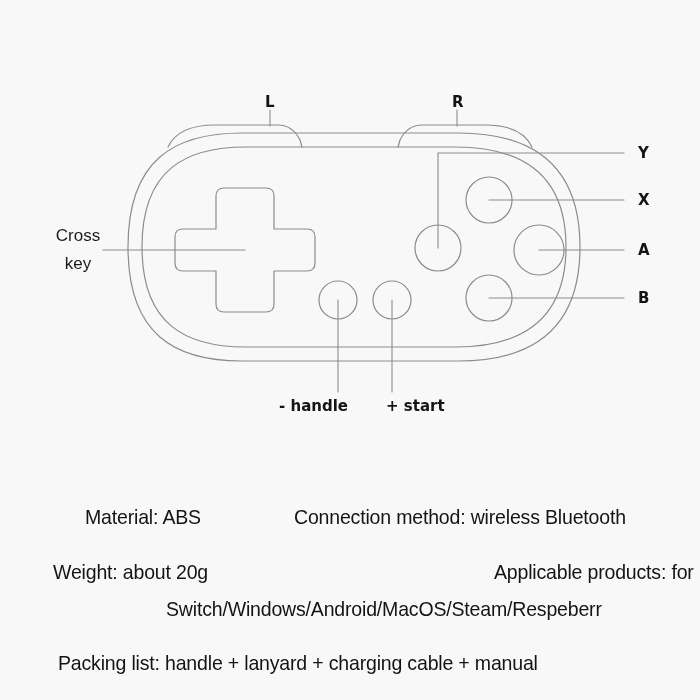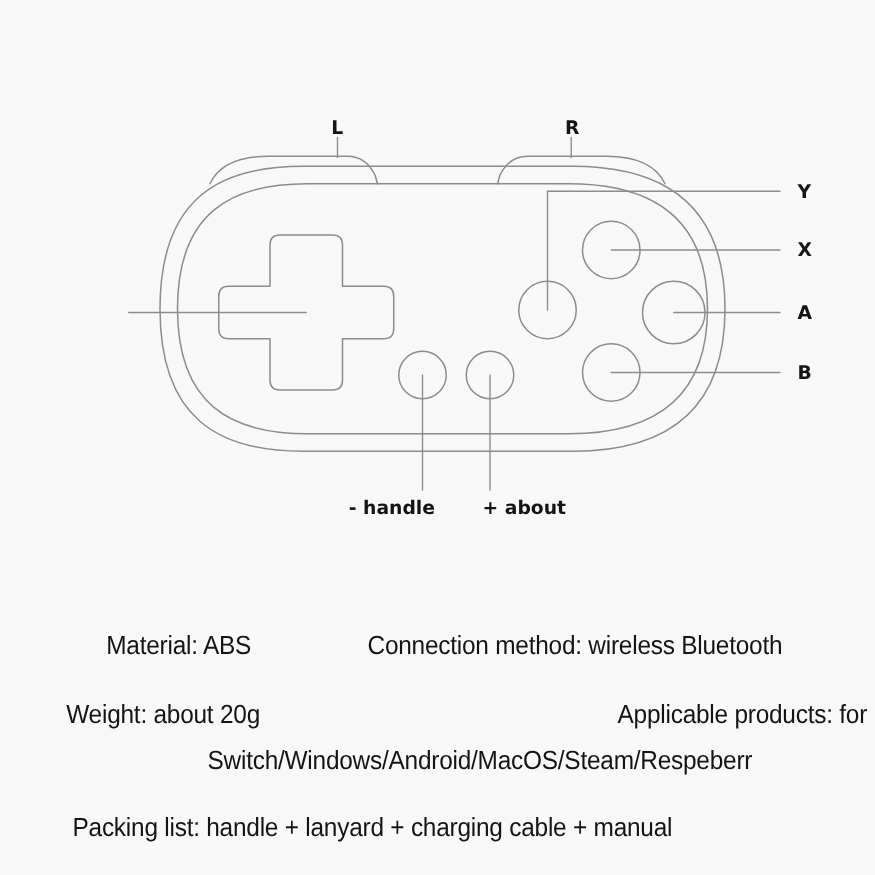--- a/index.html
+++ b/index.html
@@ -115,22 +115,24 @@
   <span class="callout-label" style="left:638px; top:146px;">Y</span>
 
   <span class="callout-label" style="left:638px; top:193px;">X</span>
 
   <span class="callout-label" style="left:638px; top:243px;">A</span>
 
   <span class="callout-label" style="left:638px; top:291px;">B</span>
 
   <span class="callout-label" style="left:279px; top:399px;">- handle</span>
 
-  <span class="callout-label" style="left:386px; top:399px;">+ about</span>
+  <span class="callout-label" style="left:386px; top:399px;">+ start</span>
 
+  <span class="cross-key-label">Cross
+key</span>
 
   <span class="spec-text spec-left" style="left:85px; top:505px;">Material: ABS</span>
 
   <span class="spec-text spec-left" style="left:294px; top:505px;">Connection method: wireless Bluetooth</span>
 
   <span class="spec-text spec-left" style="left:53px; top:560px;">Weight: about 20g</span>
 
   <span class="spec-text spec-right" style="right:6px; top:560px;">Applicable products: for</span>
 
   <span class="spec-text spec-left" style="left:166px; top:597px;">Switch/Windows/Android/MacOS/Steam/Respeberr</span>

